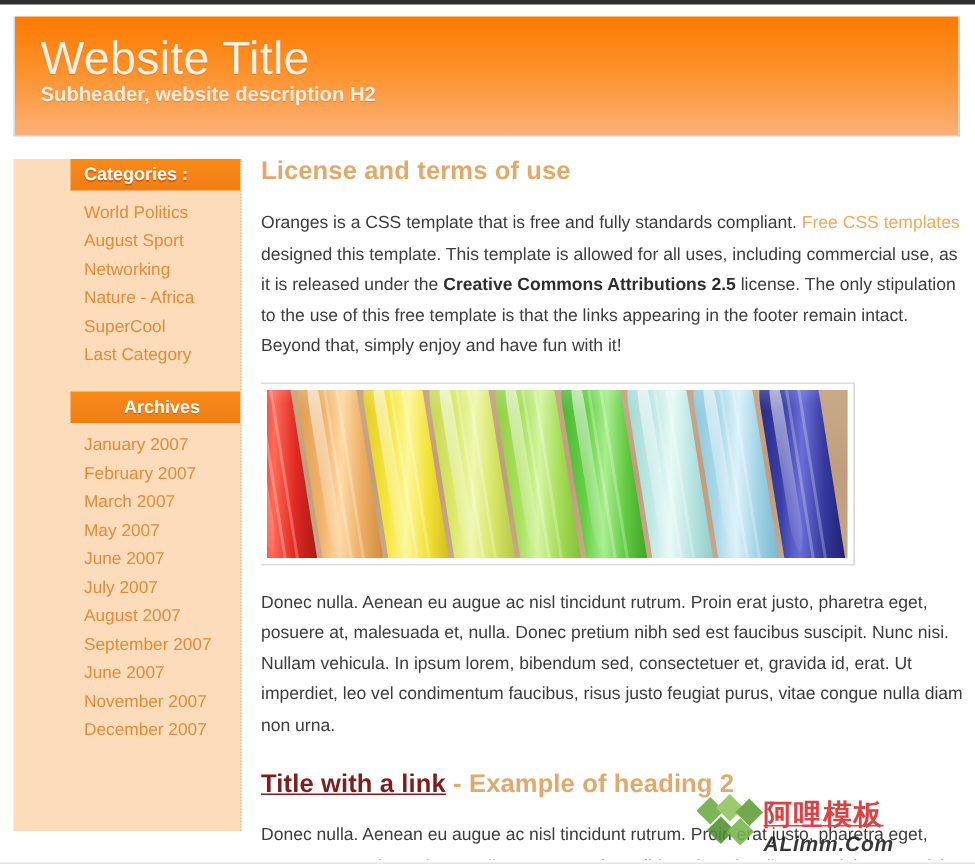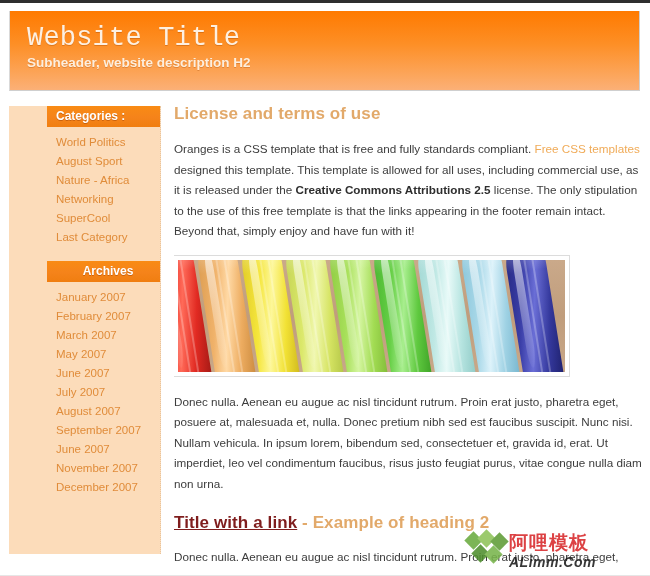--- a/index.html
+++ b/index.html
@@ -39,28 +39,27 @@
     background: linear-gradient(to bottom, #ff7a00 0%, #fd8f26 42%, #fca55a 80%, #fbb077 100%);
     border-left: 1px solid #d9d9d9;
     border-right: 1px solid #cfcfcf;
     border-bottom: 1px solid #cfcfcf;
     overflow: hidden;
   }
   #header-inner {
     padding: 13px 0 0 17px;
   }
   .site-title {
-    font-size: 27px;
+    font-size: 31px;
     line-height: 29px;
     font-weight: normal;
     color: #fdf0e2;
     letter-spacing: 0.2px;
     text-shadow: 0 1px 0 rgba(160,70,0,0.35);
     margin: 0;
-    font-family: Liberation Mono, monospace;
   }
   .site-subtitle {
     font-size: 13.5px;
     line-height: 17px;
     font-weight: bold;
     color: #fdeedd;
     text-shadow: 0 1px 0 rgba(160,70,0,0.30);
     margin: 1px 0 0 0;
   }
 
@@ -222,20 +221,21 @@
   .dia.d4 { left: 9px;  top: 15px; background: #4f8f2e; }
   .dia.d5 { left: 22px; top: 16px; background: #78b44c; }
   .wm-cn {
     position: absolute;
     left: 44px; top: 2px;
     font-size: 19px;
     font-weight: bold;
     color: #d8282b;
     letter-spacing: 1px;
     white-space: nowrap;
+    text-decoration: underline;
   }
   .wm-en {
     position: absolute;
     left: 44px; top: 26px;
     font-size: 14px;
     font-weight: bold;
     font-style: italic;
     color: #1c1c1c;
     letter-spacing: 0.5px;
     white-space: nowrap;
@@ -268,24 +268,24 @@
       <h3 class="side-head">Categories :</h3>
 
       <ul class="side-list">
         <li>
             <a href="#">World Politics</a>
           </li>
         <li>
             <a href="#">August Sport</a>
           </li>
         <li>
+            <a href="#">Networking</a>
+          </li>
+        <li>
             <a href="#">Nature - Africa</a>
-          </li>
-        <li>
-            <a href="#">Networking</a>
           </li>
         <li>
             <a href="#">SuperCool</a>
           </li>
         <li>
             <a href="#">Last Category</a>
           </li>
       </ul>
 
       <h3 class="side-head archives">Archives</h3>

